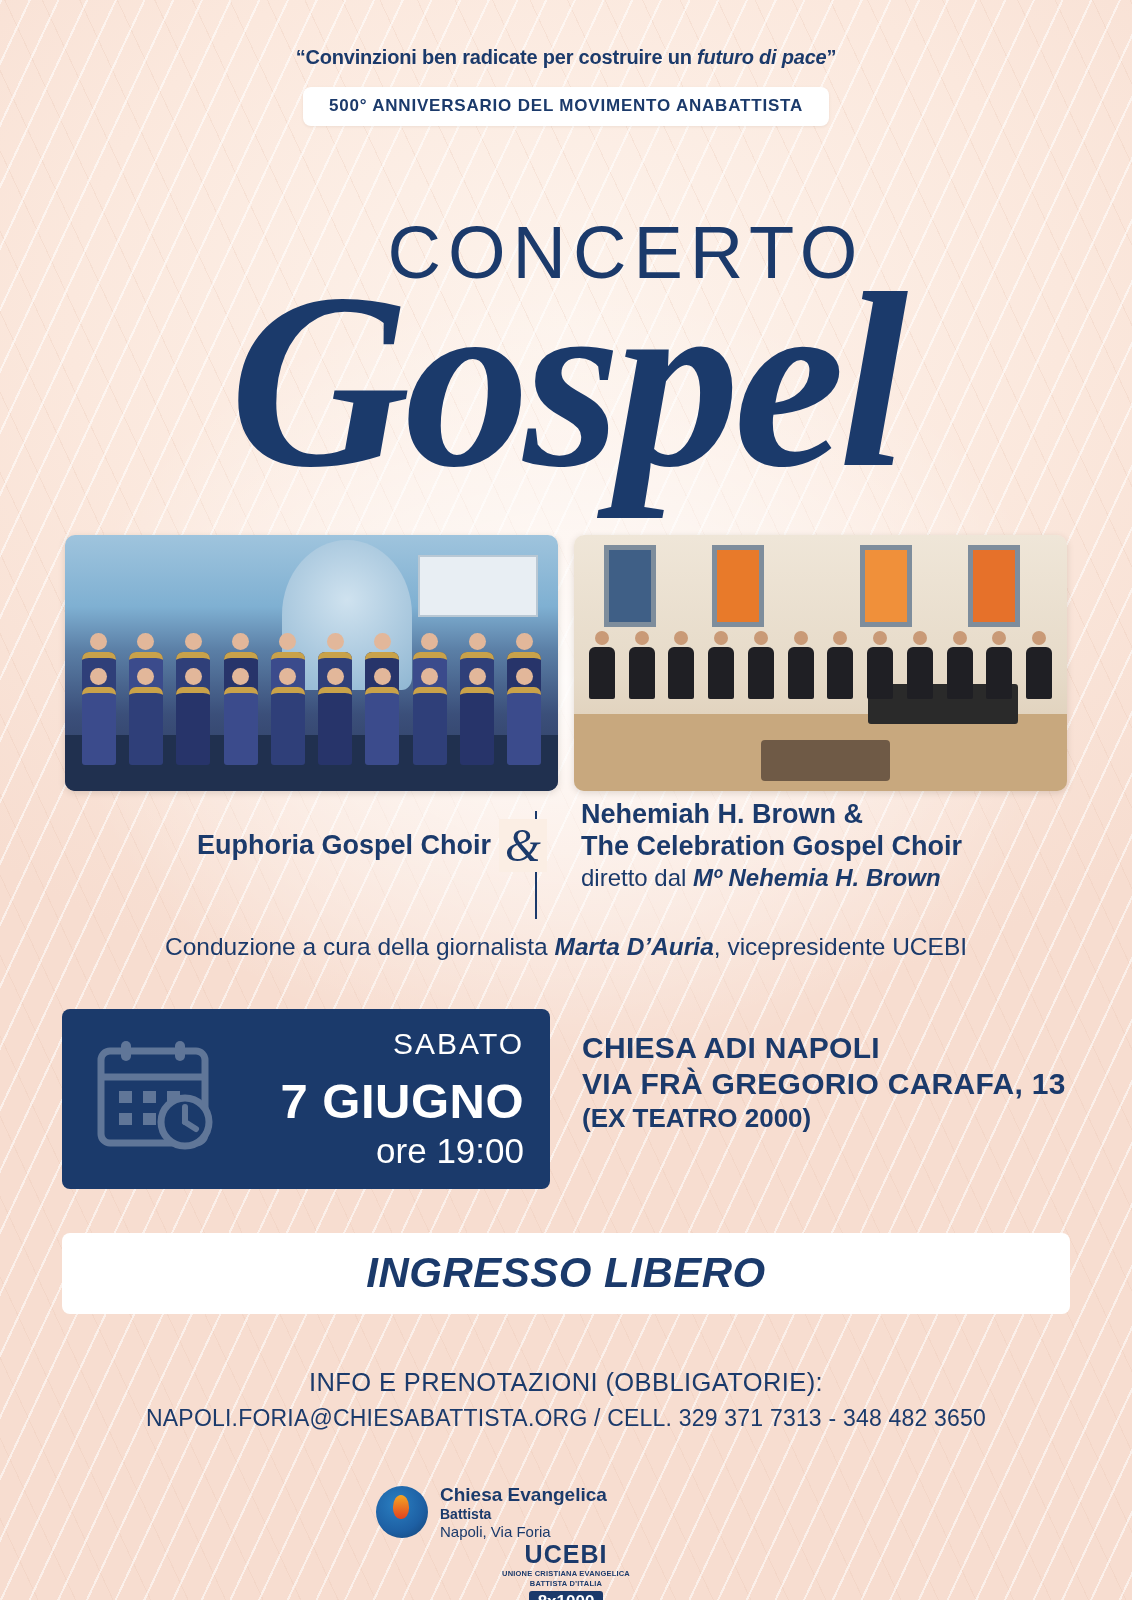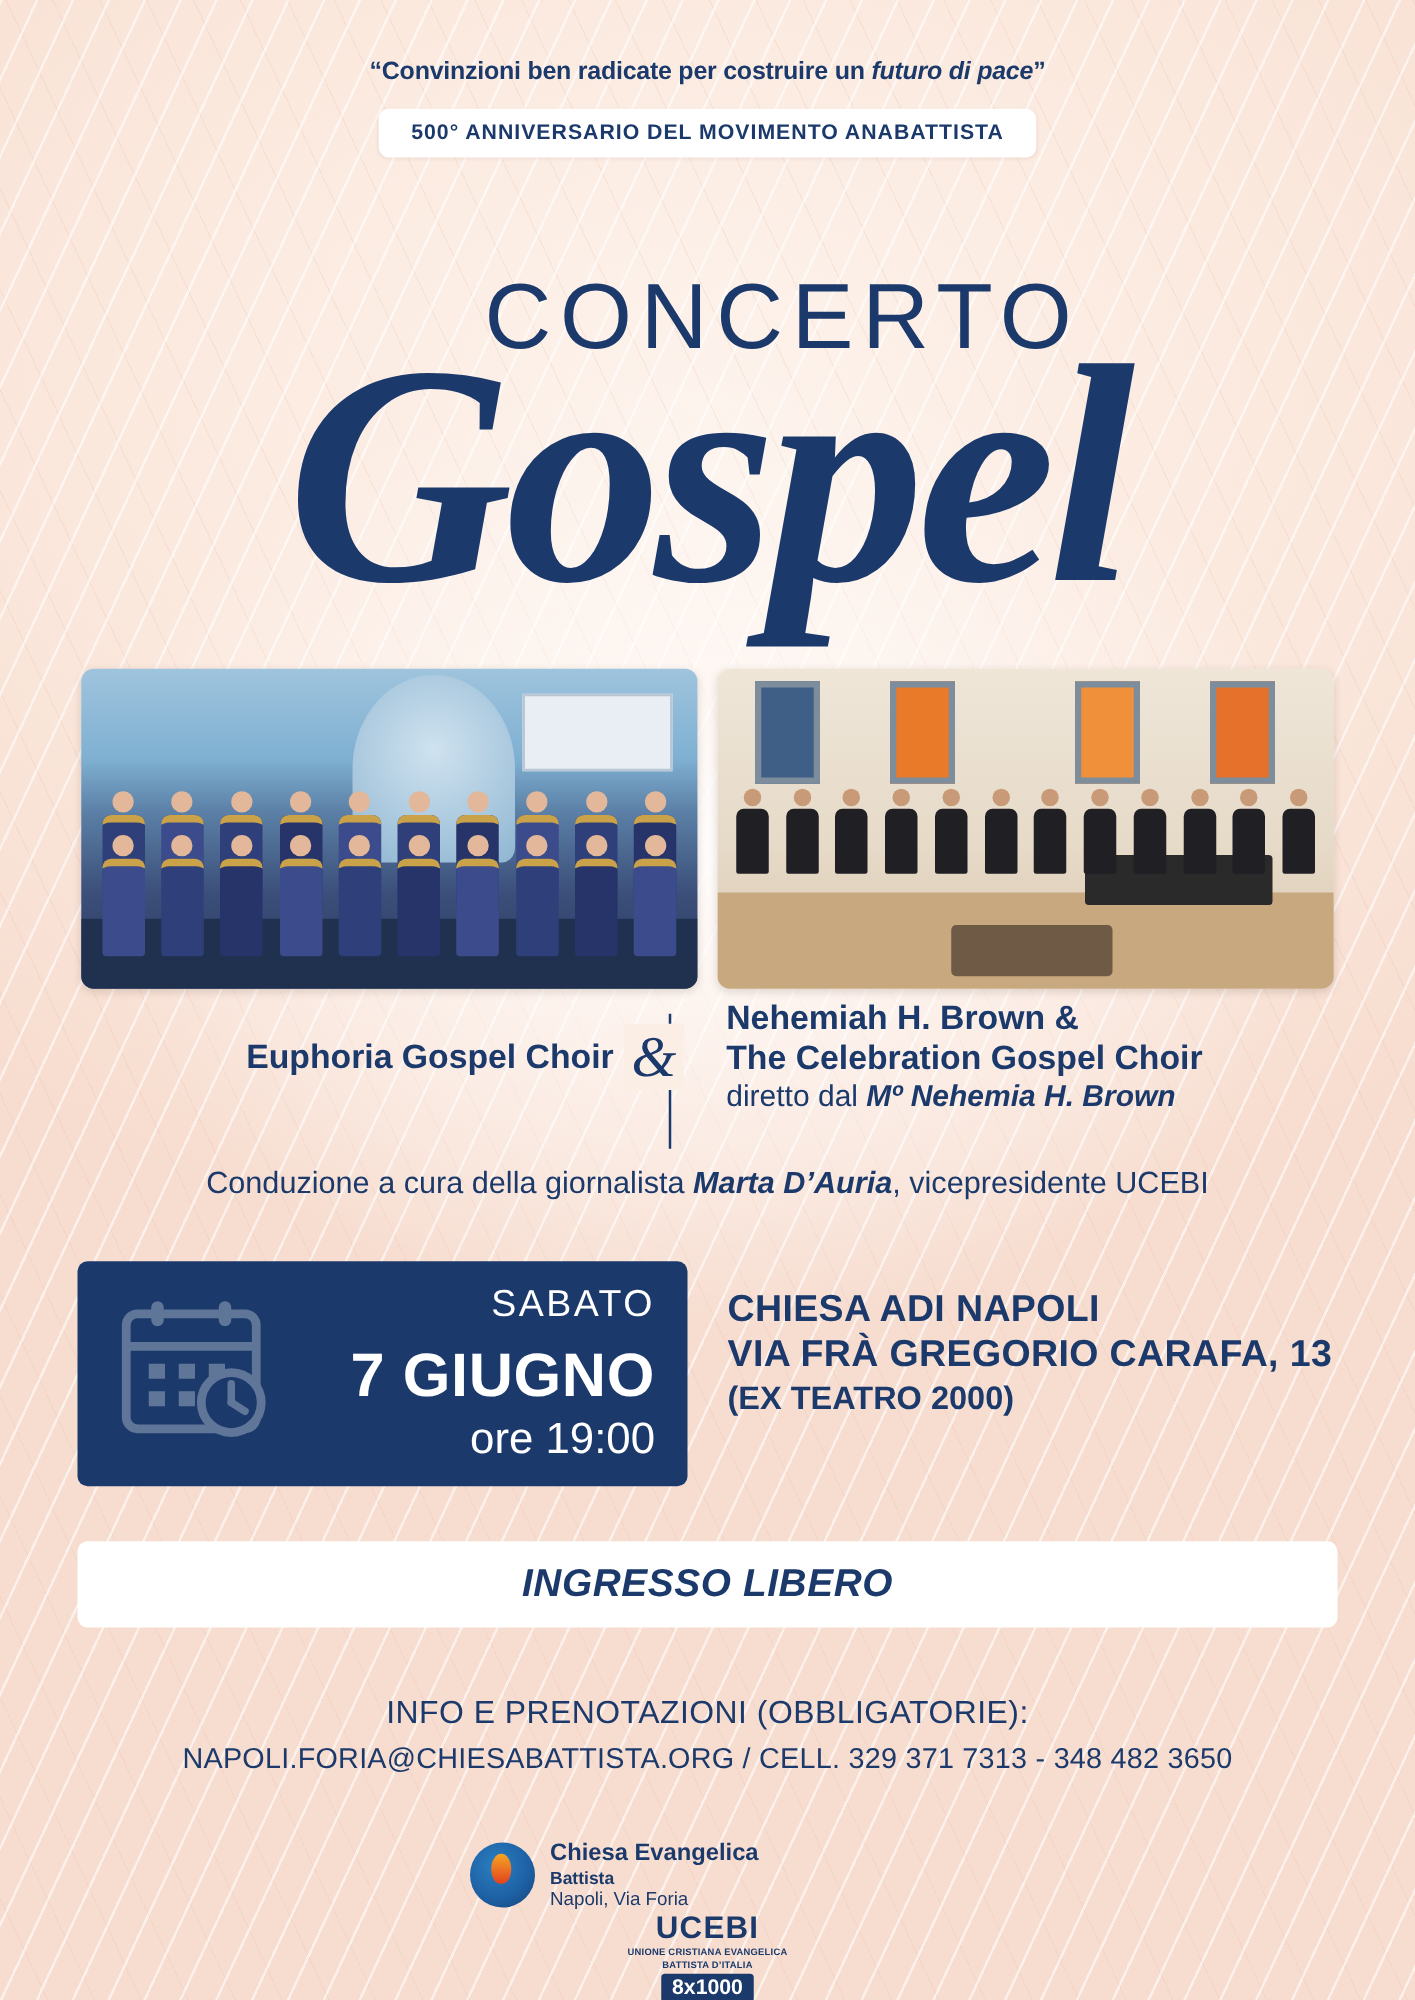--- a/index.html
+++ b/index.html
@@ -206,21 +206,21 @@
   .v3 { font-size: 26px; font-weight: bold; margin-top: 2px;}
 
   
   .ingresso {
     margin: 44px 62px 0;
     background: #ffffff;
     border-radius: 8px;
     text-align: center;
     padding: 16px 0 17px;
     color: #1b3a6b;
-    font-size: 31px;
+    font-size: 42px;
     font-weight: bold;
     font-style: italic;
     letter-spacing: 0.5px;
   }
 
   
   .info {
     text-align: center;
     margin-top: 54px;
     color: #1b3a6b;

